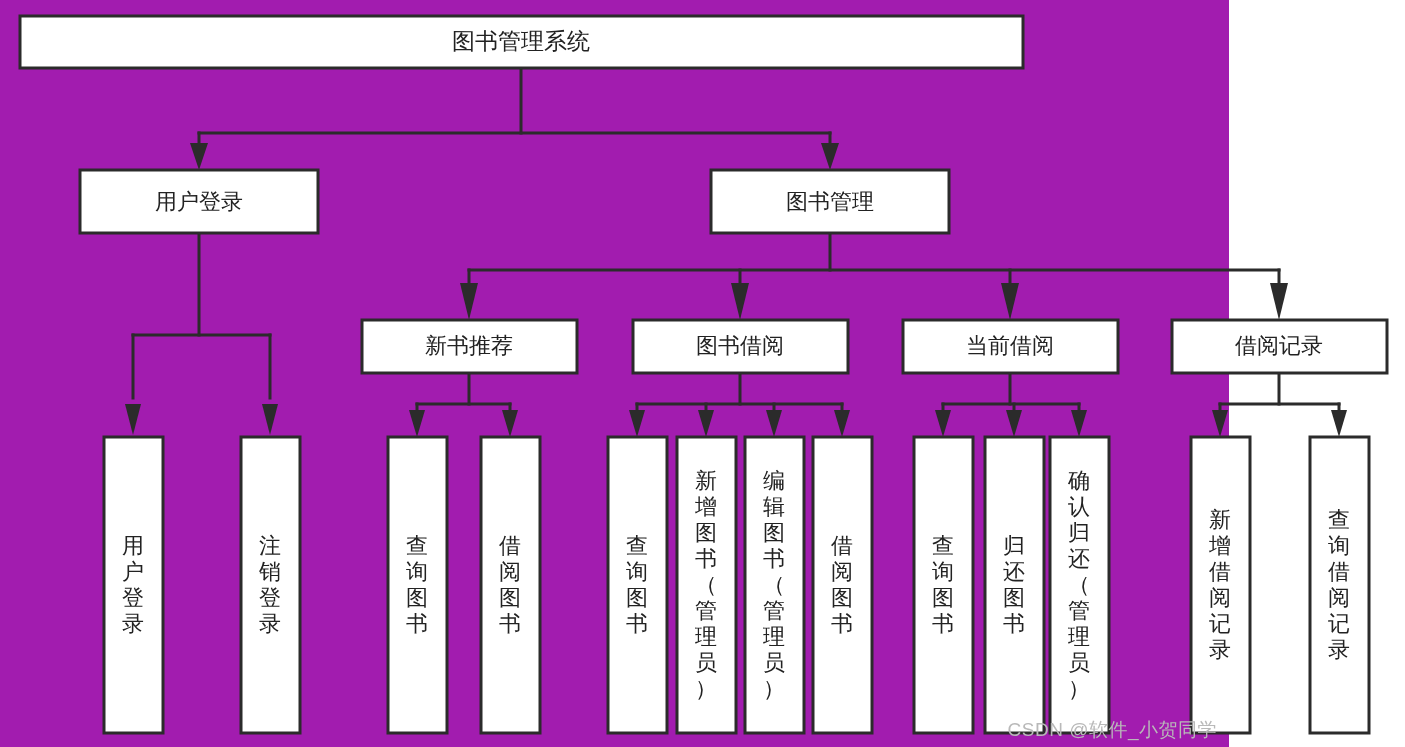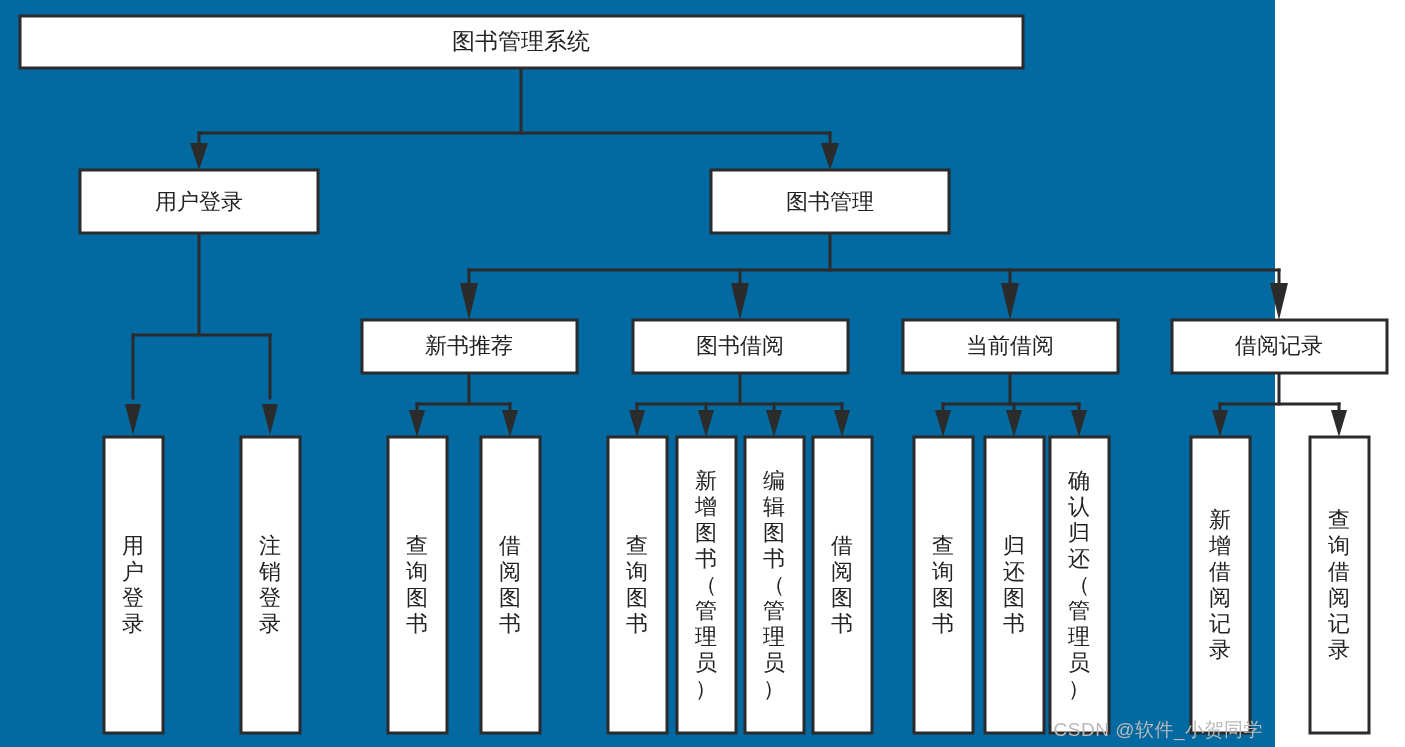--- a/index.html
+++ b/index.html
@@ -1,20 +1,20 @@
 <!DOCTYPE html>
 <html><head>
 <meta charset="utf-8">
 <style>
   html,body{margin:0;padding:0;background:#ffffff;}
   body{
     font-family:"Liberation Sans","DejaVu Sans",sans-serif;
     width:1405px;height:747px;overflow:hidden;
   }
-  #stage{position:relative;width:1229px;height:747px;background:#0369a1;padding-left:46px;}
+  #stage{position:relative;width:1229px;height:747px;background:#a21caf;}
   svg#diagram{position:absolute;left:0;top:0;width:1405px;height:747px;display:block;}
   .nodebox{fill:#ffffff;stroke:#2b2b2b;stroke-width:3;}
   .connector{stroke:#2b2b2b;stroke-width:3;fill:none;stroke-linecap:square;}
   .arrowhead{fill:#2b2b2b;stroke:none;}
   .node-label{
     font-family:"Liberation Sans","DejaVu Sans",sans-serif;
     fill:#222222;
     font-size:22px;
     text-anchor:middle;
     dominant-baseline:middle;

